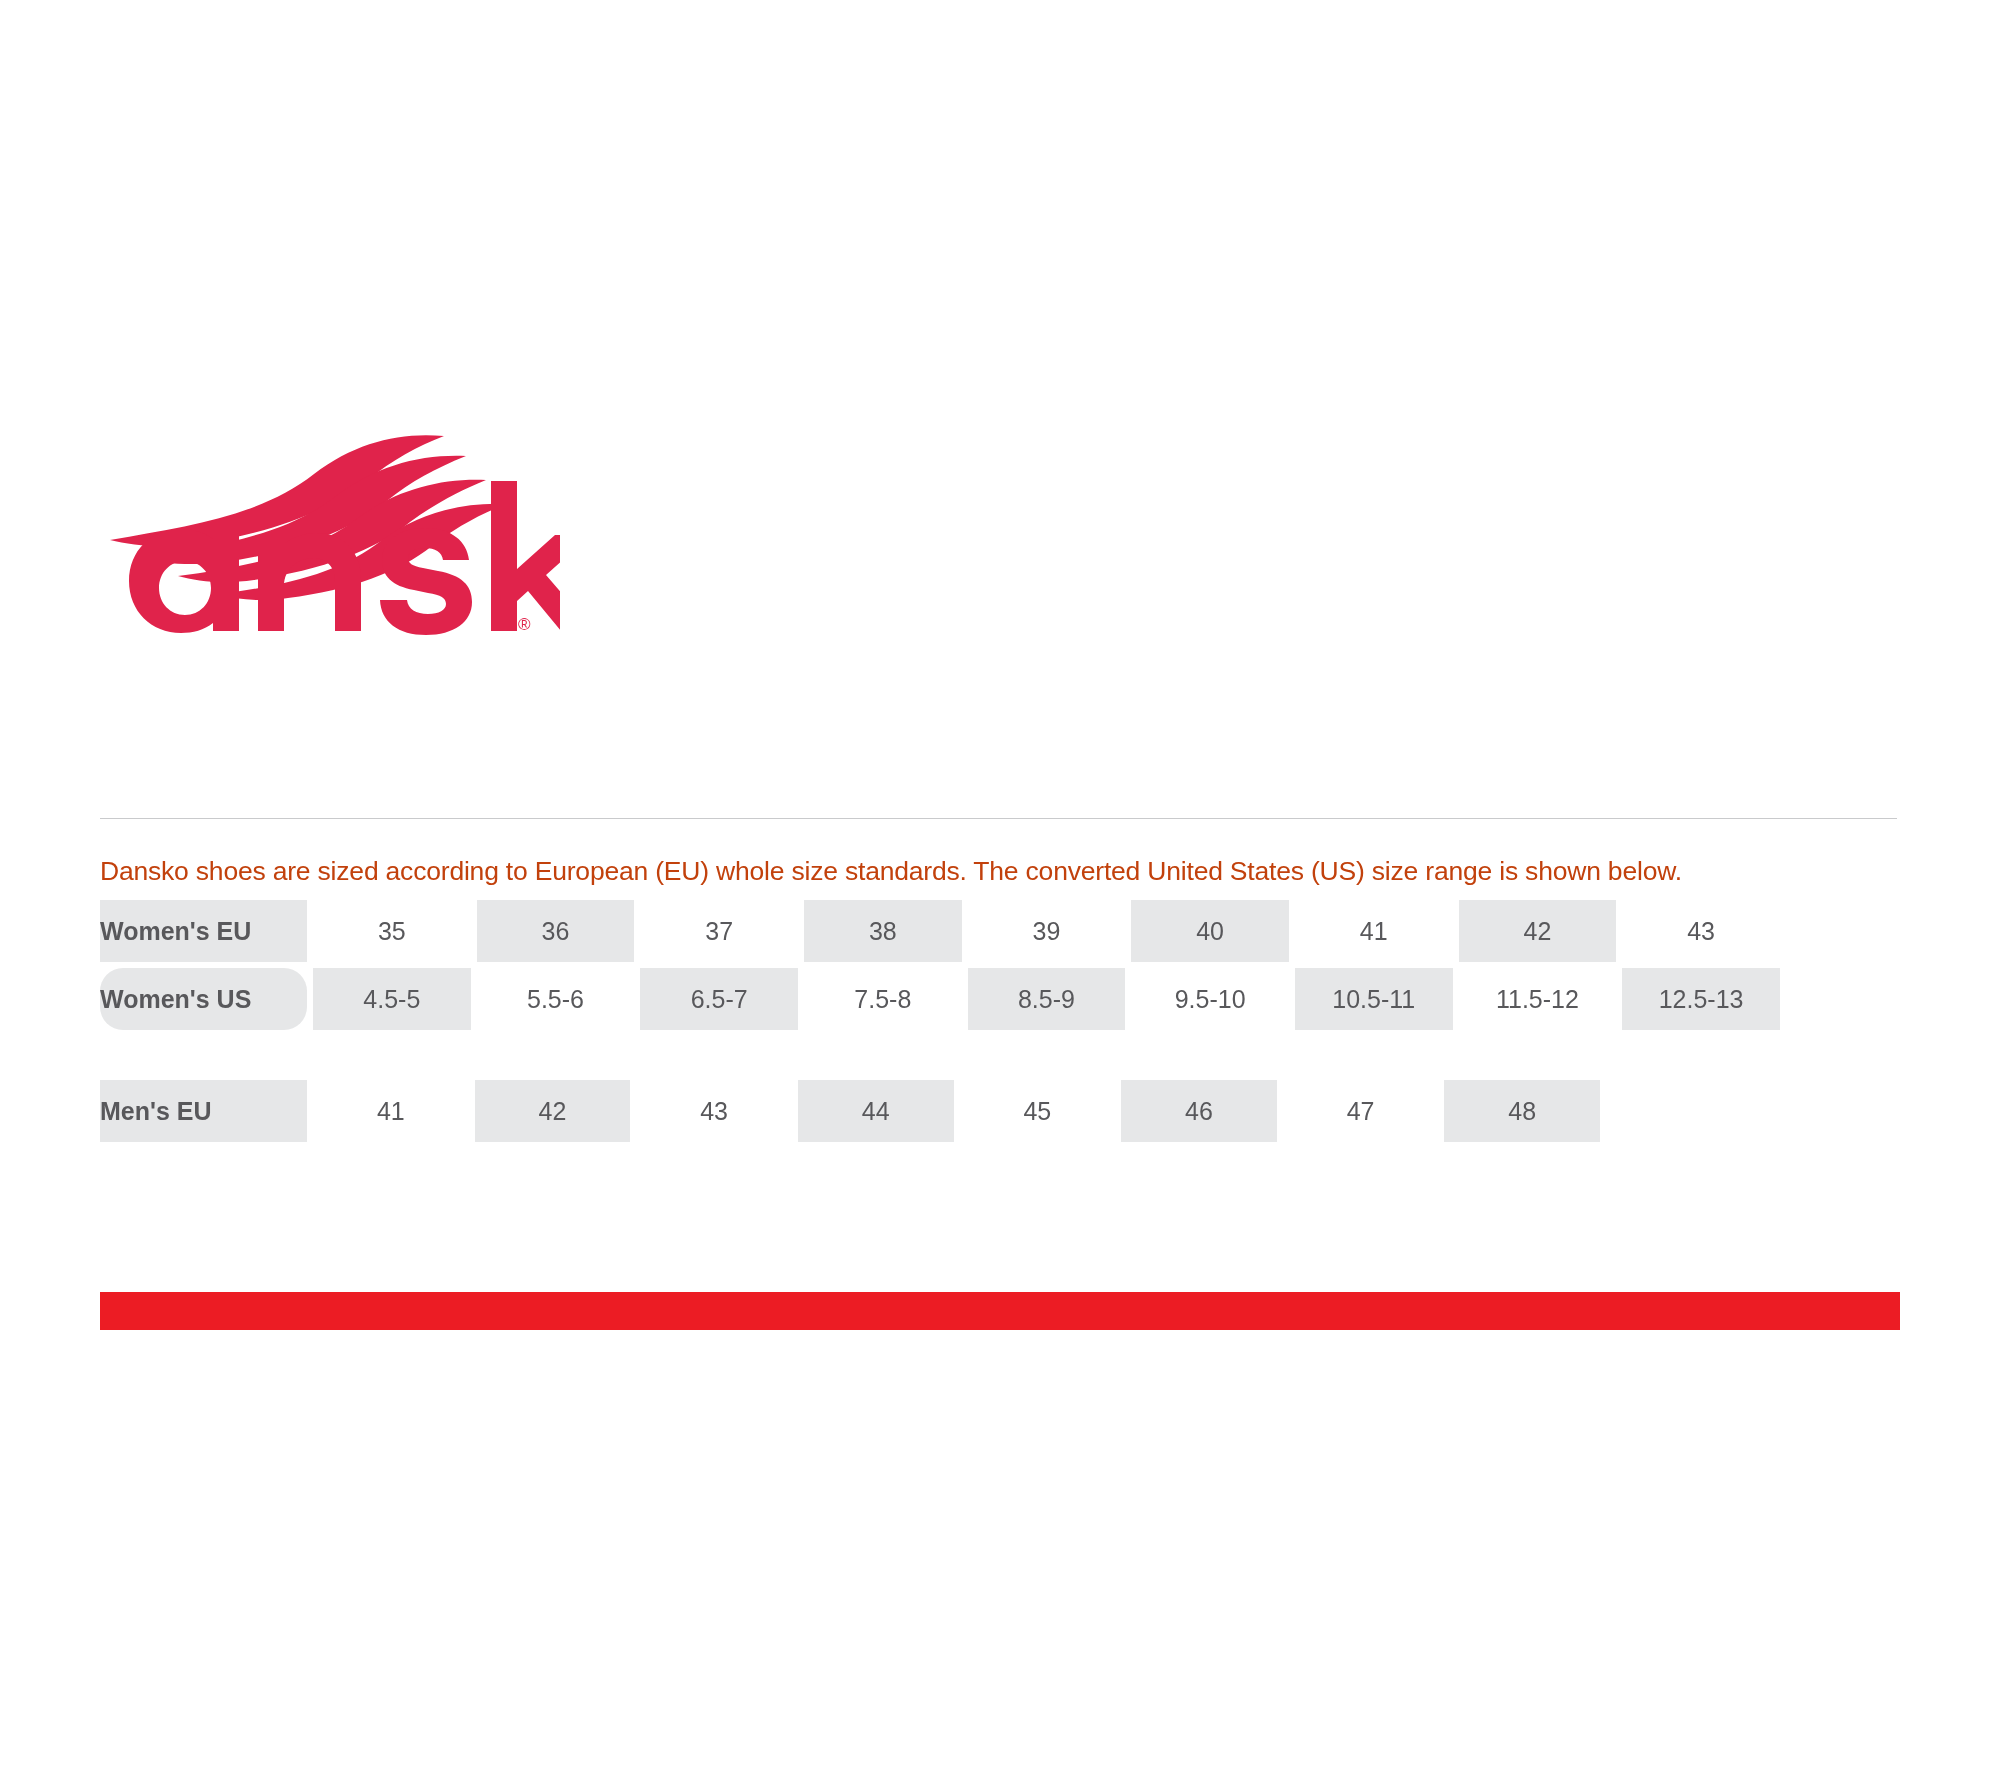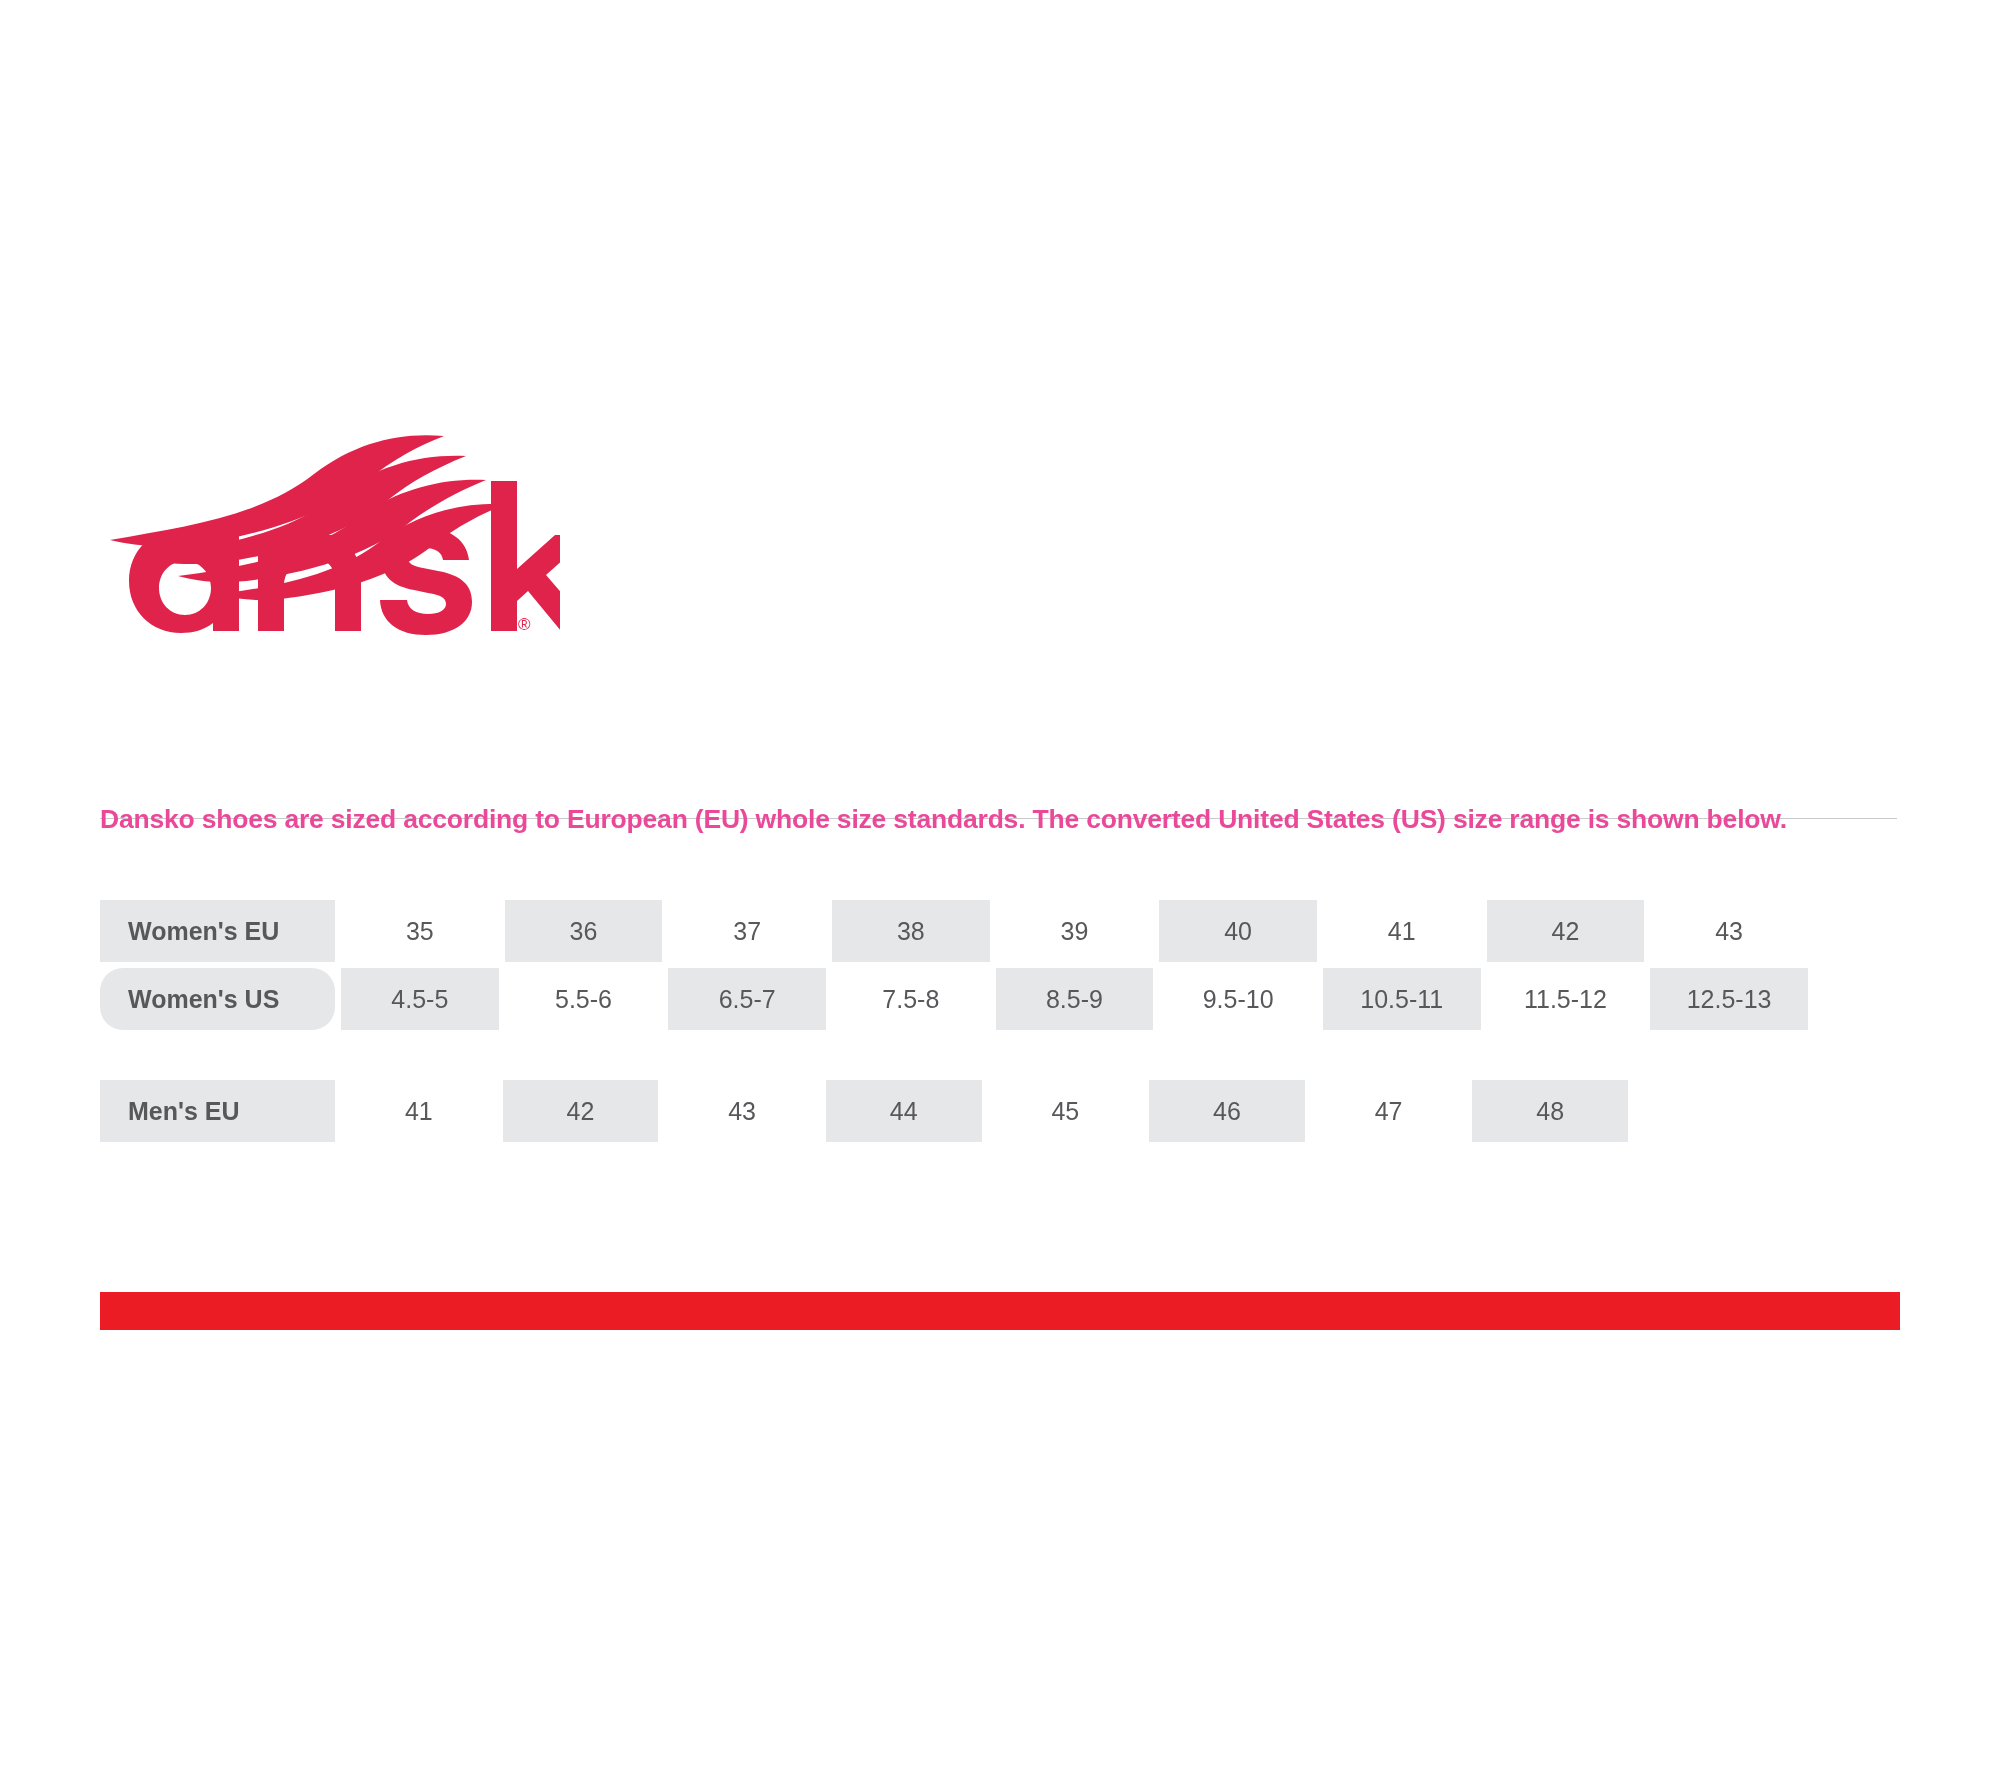--- a/index.html
+++ b/index.html
@@ -51,47 +51,45 @@
     top: 818px;
     width: 1797px;
     height: 1px;
     background: #c9cacc;
   }
 
   
   .intro {
     position: absolute;
     left: 0px;
-    top: 804px;
+    top: 856px;
     font-size: 26.5px;
-    color: #ec4899;
+    color: #c2410c;
     letter-spacing: -0.2px;
     white-space: nowrap;
-    font-weight: bold;
   }
 
   
   .table {
     position: absolute;
     border-collapse: separate;
     border-spacing: 0;
   }
   .table td {
     height: 62px;
     font-size: 25px;
     color: #58585b;
     text-align: center;
     vertical-align: middle;
     padding: 0;
     white-space: nowrap;
   }
   .table td.rowlabel {
     font-weight: bold;
     text-align: left;
-    padding-left: 28px;
     width: 207px;
     background: #e6e7e8;
   }
   .table td.shade { background: #e6e7e8; }
   .table td.plain { background: #ffffff; }
 
   .table .spacer-col { width: 6px; background: #ffffff !important; padding:0; }
 
   #women-table { left: 0px; top: 900px; }
   #men-table   { left: 0px; top: 1080px; }

